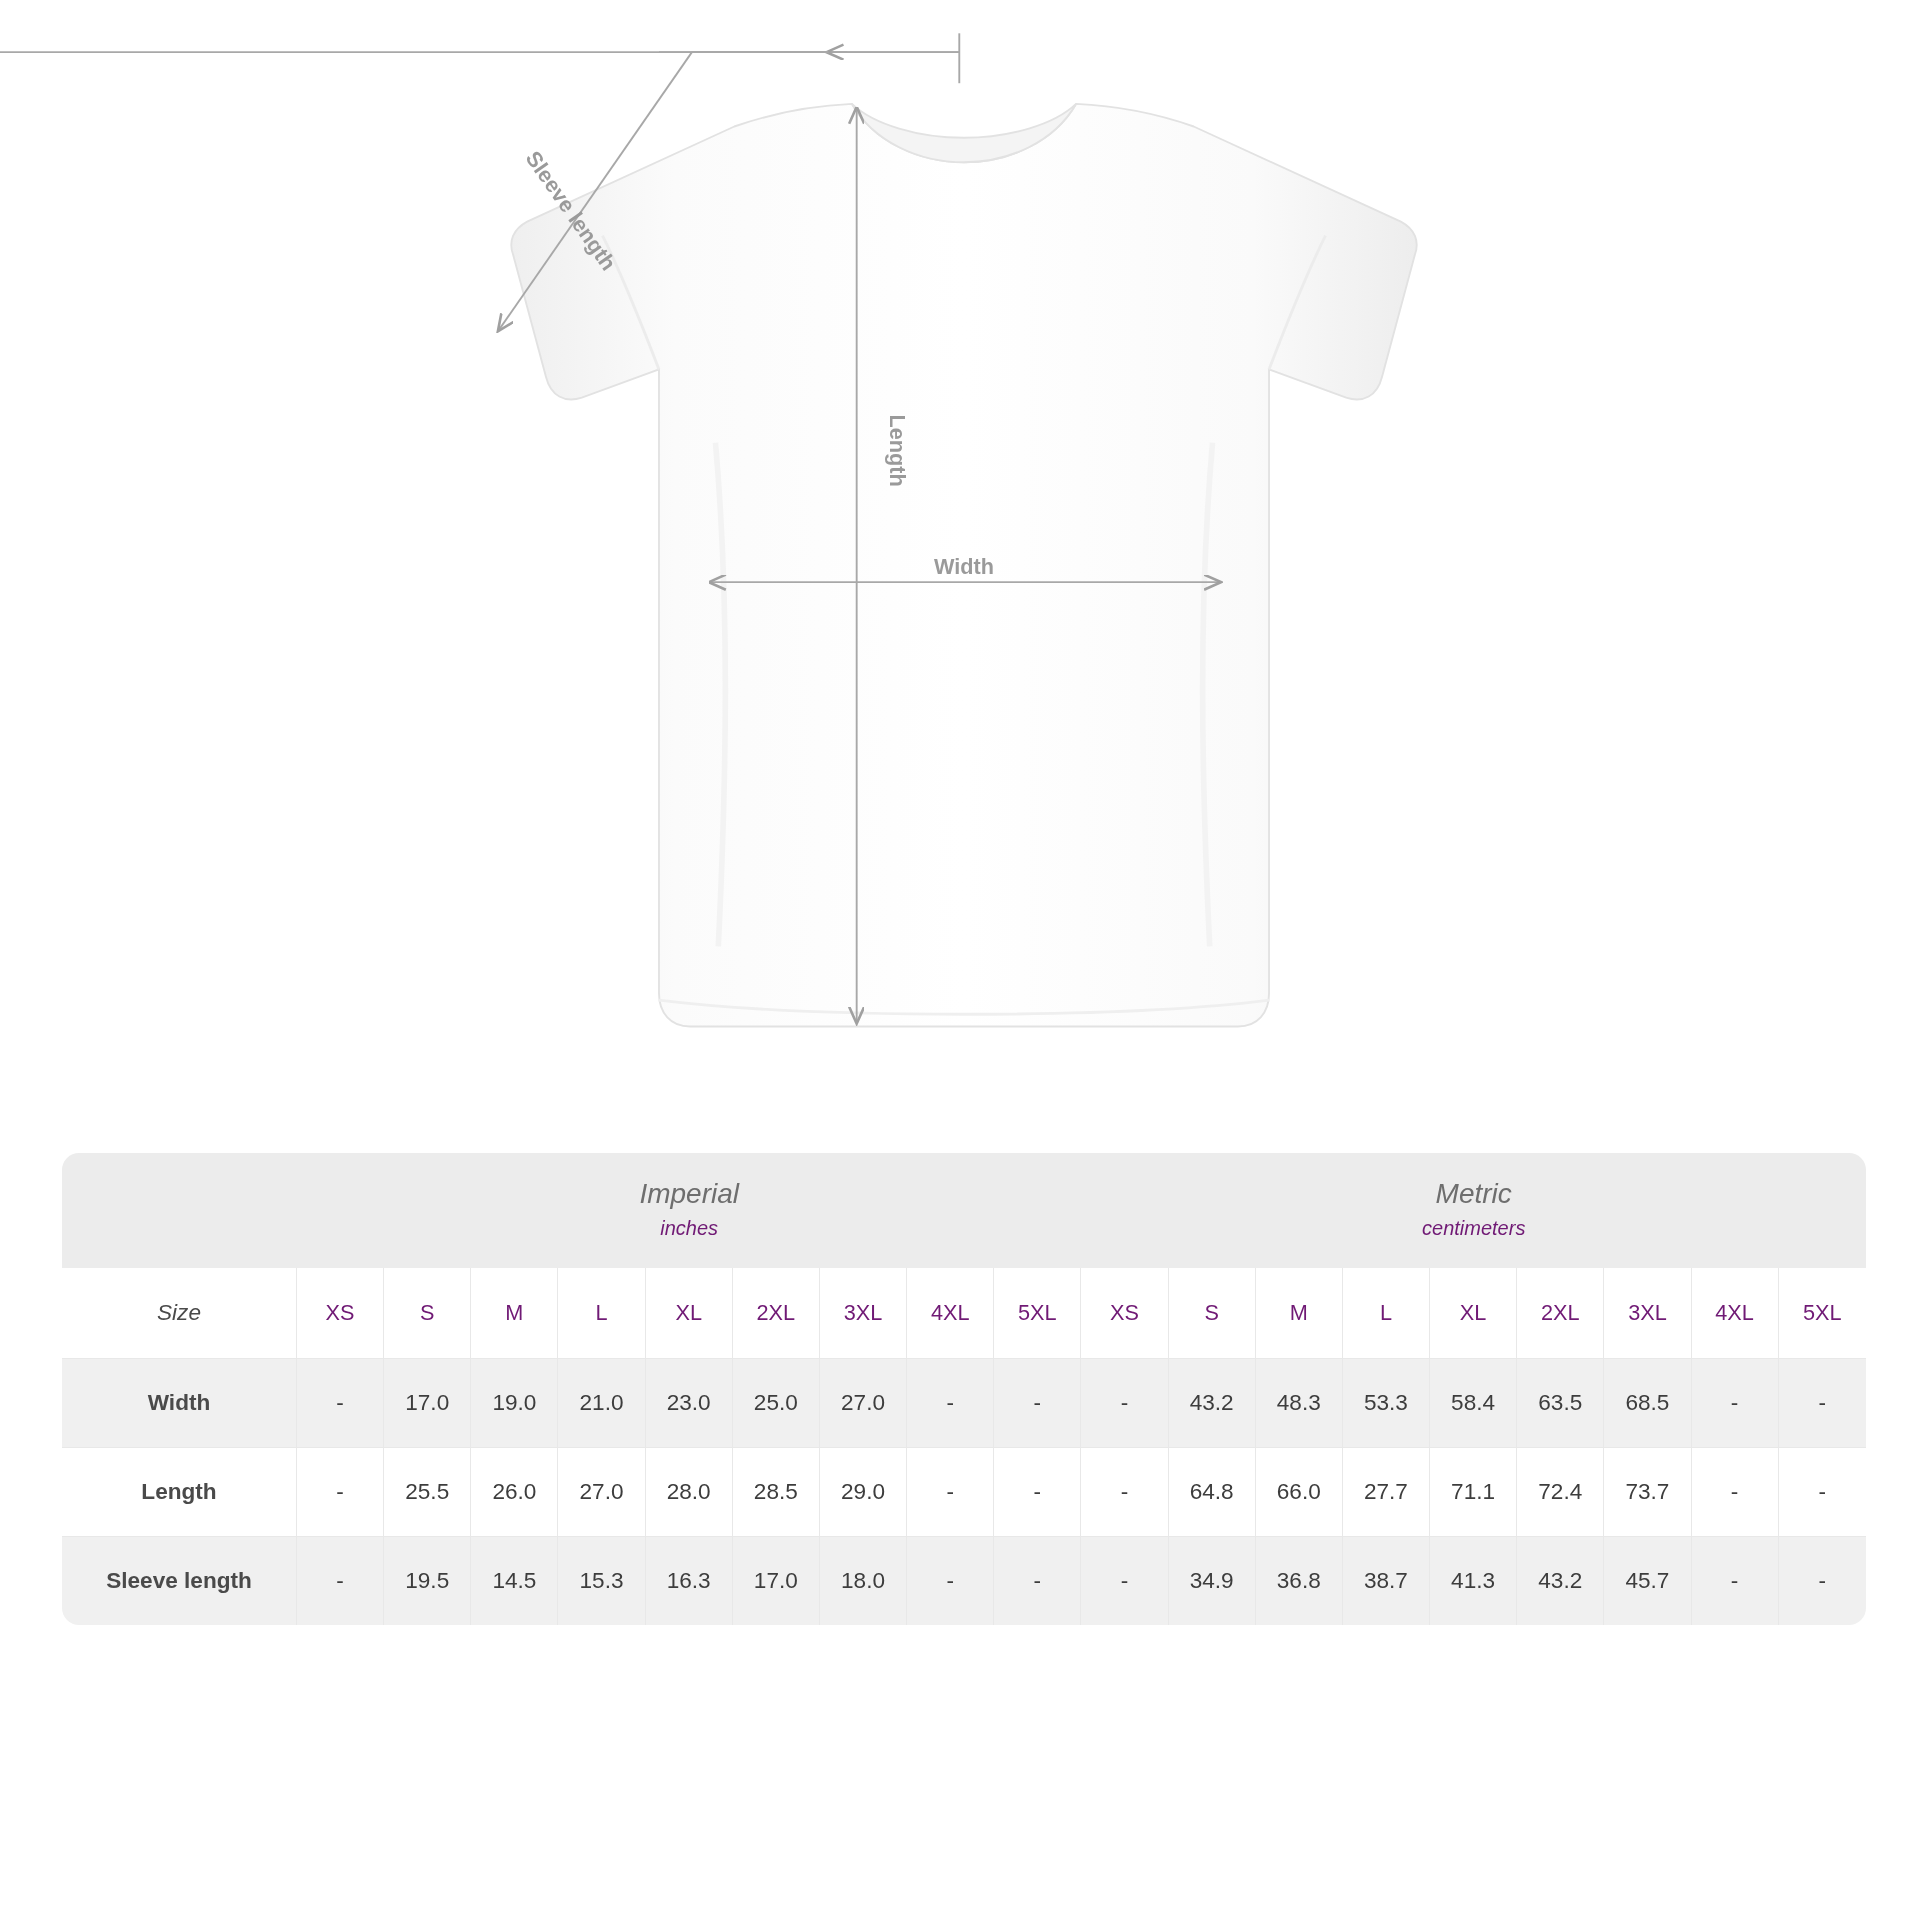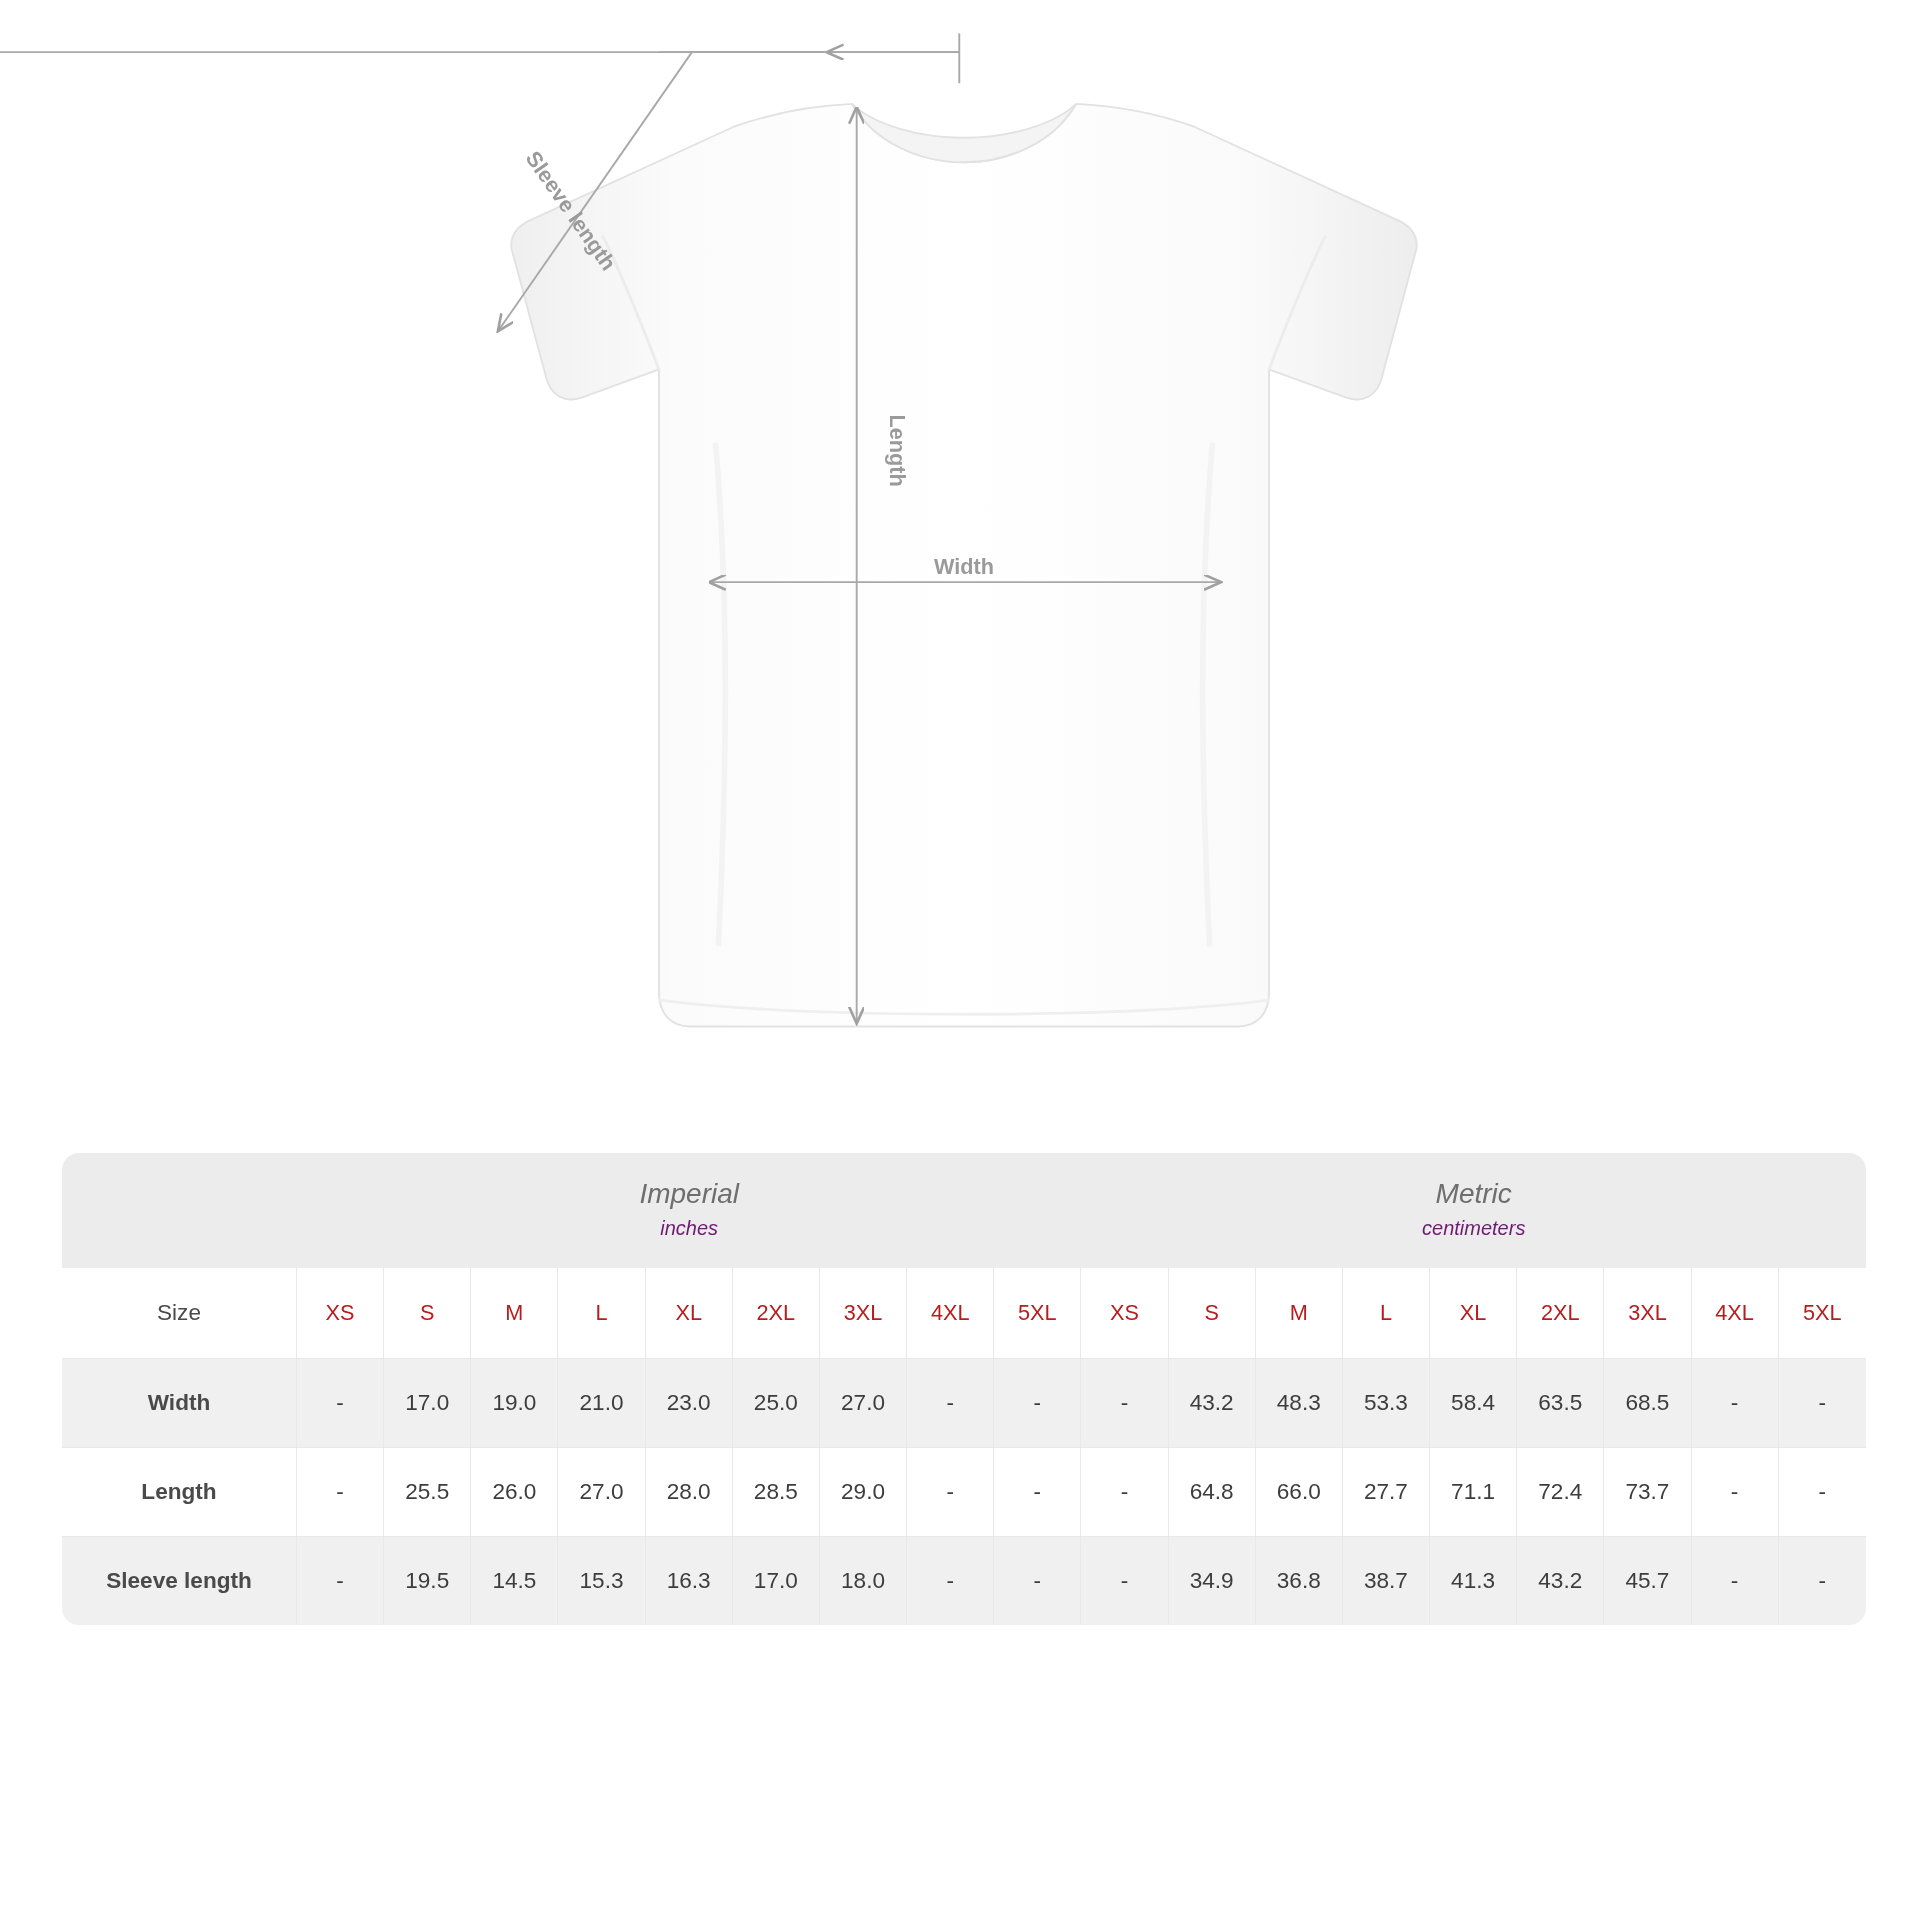--- a/index.html
+++ b/index.html
@@ -78,28 +78,29 @@
     font-size: 20px;
     font-style: italic;
     color: #701a75;
     margin-top: 7.5px;
   }
 
   .head-row td {
     background: #ffffff;
     font-size: 21.7px;
     font-weight: bold;
-    color: #b91c1c;
+    color: #701a75;
     height: 90px;
     border-right: 0.9px solid #e8e8e8;
   }
   .head-row td:last-child { border-right: none; }
   .head-row td.label-cell {
     font-size: 22.6px;
     color: #4a4a4a;
+    font-style: italic;
   }
 
   .data-row td {
     height: 89px;
     font-size: 22.6px;
     color: #3d3d3d;
     border-right: 0.9px solid #e8e8e8;
     border-top: 0.9px solid #e8e8e8;
   }
   .data-row td:last-child { border-right: none; }

